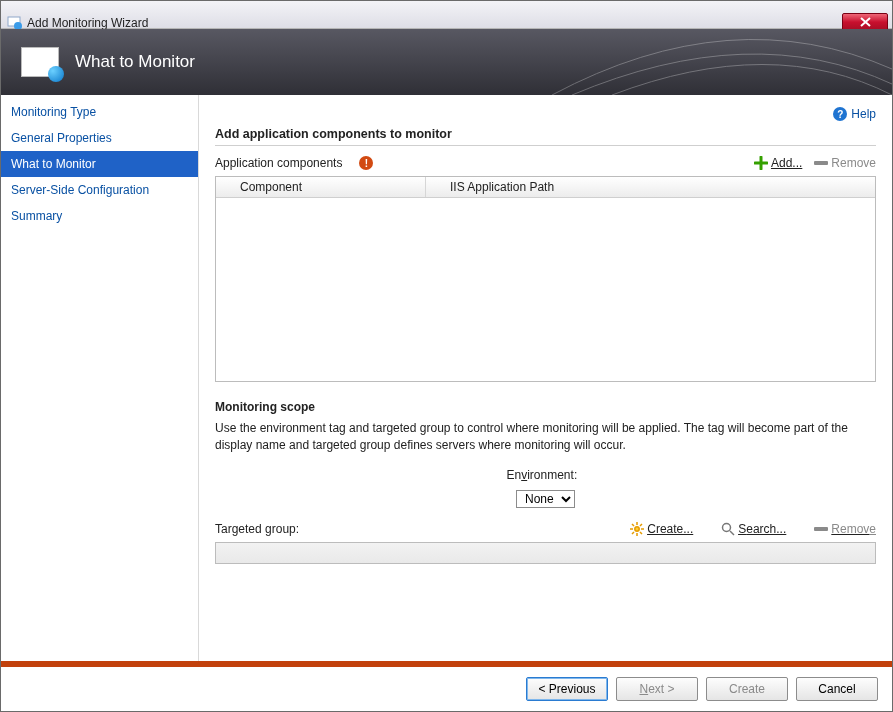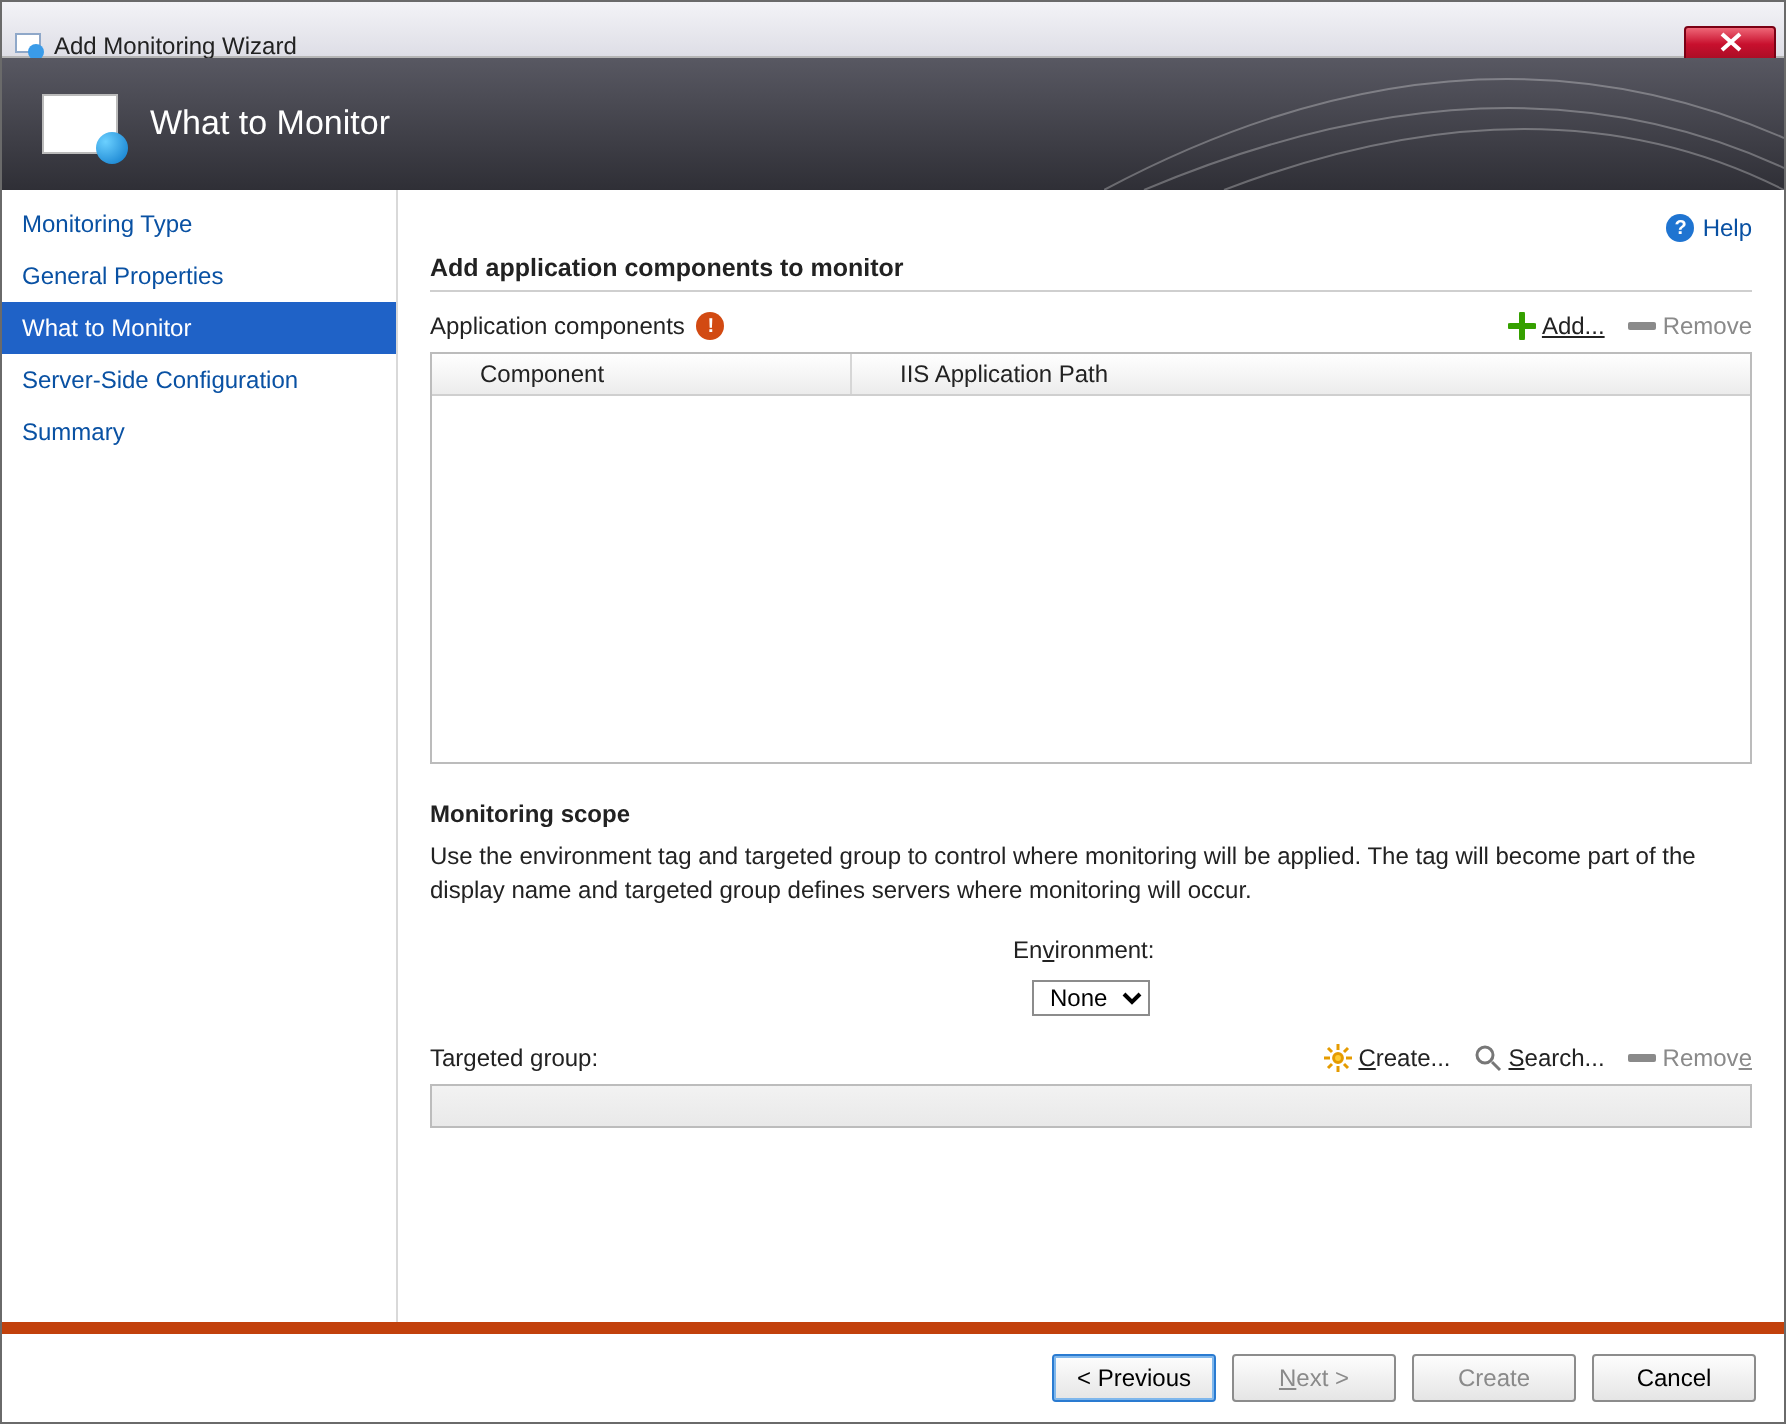--- a/index.html
+++ b/index.html
@@ -26,39 +26,39 @@
 
   .main { flex:1; padding: 12px 16px 10px 16px; display:flex; flex-direction:column; font-size:12px; color:#222; min-height:0;}
   .help-row { display:flex; justify-content:flex-end; align-items:center; gap:4px; }
   .help-link { color:#0951a3; cursor:pointer; }
   .help-icon { width:14px; height:14px; border-radius:50%; background:#1f74d1; color:#fff; font-size:10px; font-weight:bold; display:flex; align-items:center; justify-content:center;}
 
   .section-heading { font-weight:bold; font-size:12.5px; margin:6px 0 4px 0; }
   .hr { height:1px; background:#cfcfcf; margin-bottom:10px;}
   .field-row { display:flex; gap:8px; margin:6px 0 14px 0; align-items:center;}
   .field-label { width:148px;}
-  .comp-row { display:flex; align-items:center; gap:6px; margin-bottom:6px;}
+  .comp-row { display:flex; align-items:center; gap:17px; margin-bottom:6px;}
   .warn-icon { width:14px; height:14px; border-radius:50%; background:#d24a12; color:#fff; font-size:10px; font-weight:bold; display:flex; align-items:center; justify-content:center;}
   .comp-actions { margin-left:auto; display:flex; gap:12px; align-items:center;}
   .link-btn { color:#222; cursor:pointer; display:flex; align-items:center; gap:3px;}
   .link-btn .u { text-decoration: underline; }
   .link-btn.disabled { color:#8a8a8a; cursor:default;}
   .plus-icon{ width:14px; height:14px; display:inline-flex; align-items:center; justify-content:center;}
   .minus-icon{ width:14px; height:4px; background:#8a8a8a; border-radius:1px; display:inline-block;}
   .data-table { border:1px solid #bcbcbc; height:206px; background:#fff; }
   .data-table .thead { background:linear-gradient(to bottom,#fff,#ececec); border-bottom:1px solid #cfcfcf; display:flex;}
   .data-table .th { padding:3px 8px 3px 24px; font-size:12px; color:#222; }
   .th.sep { border-right:1px solid #d6d6d6;}
 
   .scope-heading { font-weight:bold; margin-top:18px; }
   .scope-desc { margin:6px 0 14px 0; line-height:1.4; }
   .env-row { display:flex; align-items:center; gap:8px; margin-bottom:14px;flex-direction:column;}
   .env-select { flex:1; height:16px; border:1px solid #8c8c8c; background:#fff; padding:0 4px; font-size:12px;}
   .tg-row { display:flex; align-items:center; gap:10px;}
-  .tg-actions { margin-left:auto; display:flex; gap:12px; align-items:flex-end;}
+  .tg-actions { margin-left:auto; display:flex; gap:28px; align-items:flex-end;text-decoration:underline;}
   .sun-icon { width:14px; height:14px; display:inline-flex; align-items:center; justify-content:center;}
   .search-icon { width:14px; height:14px; display:inline-flex; align-items:center; justify-content:center;}
   .tg-box { height:22px; border:1px solid #bcbcbc; background:linear-gradient(to bottom,#f2f2f2,#e9e9e9); margin-top:6px;}
 
   .footer { border-top:6px solid #c2410c; padding:10px 14px; display:flex; justify-content:flex-end; gap:8px; background:#fff;}
   .btn { min-width:82px; height:24px; border:1px solid #8c8c8c; background:linear-gradient(to bottom,#fdfdfd,#e5e5e5); font-size:12px; border-radius:2px; cursor:pointer;}
   .btn.primary { border:1px solid #2a7bd1; box-shadow:0 0 0 1px #7fb7ec inset;}
   .btn:disabled { color:#8a8a8a; cursor:default;}
 </style>
 </head>

